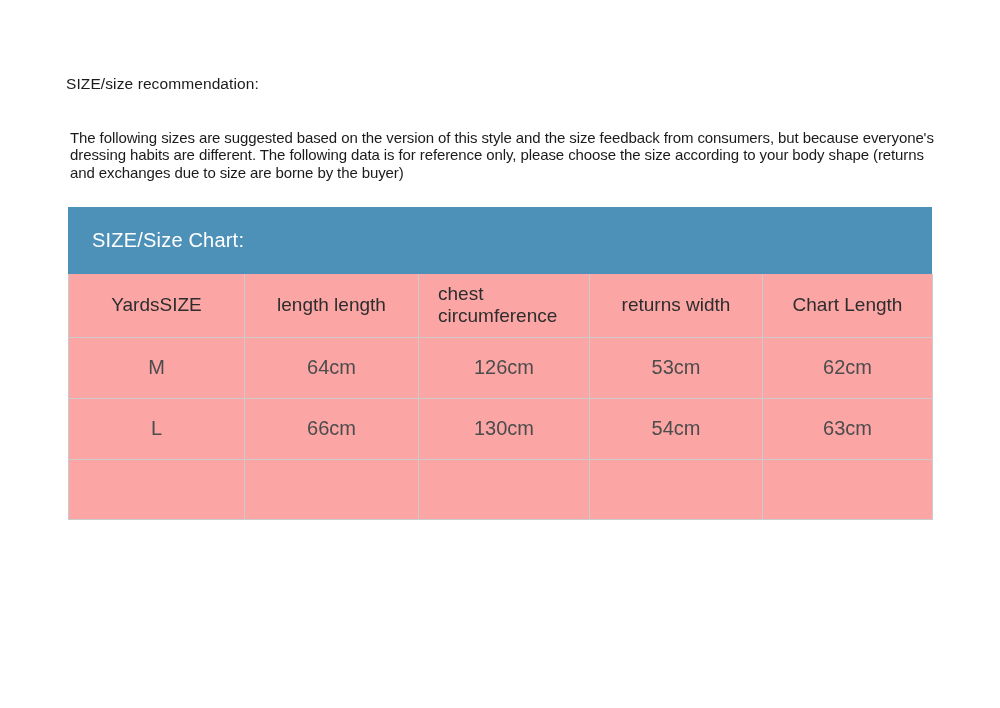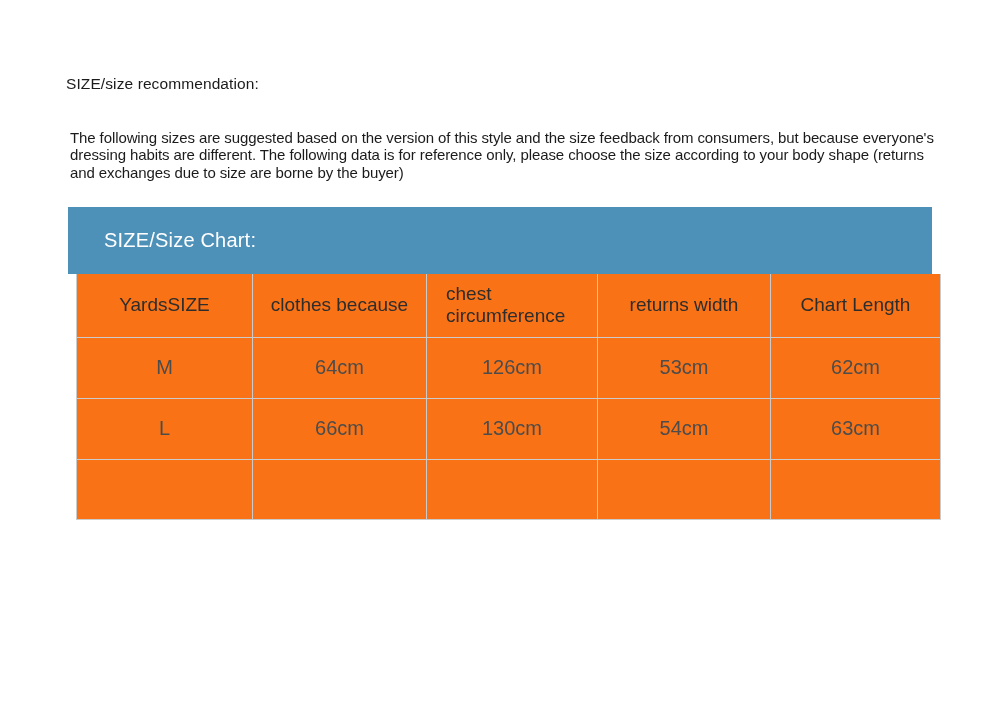--- a/index.html
+++ b/index.html
@@ -40,32 +40,32 @@
     position: absolute;
     left: 68px;
     top: 207px;
     width: 864px;
     height: 67px;
     box-sizing: border-box;
     background: #4E91B8;
     color: #ffffff;
     display: flex;
     align-items: center;
-    padding-left: 36px;
+    padding-left: 24px;
     font-size: 20px;
     letter-spacing: 0.2px;
   }
   table.size-table {
     position: absolute;
-    left: 76px;
+    left: 68px;
     top: 274px;
     width: 864px;
     border-collapse: collapse;
     table-layout: fixed;
-    background: #f97316;
+    background: #fca5a5;
   }
   .size-table th, .size-table td {
     border: 1px solid #cbcbcb;
     box-sizing: border-box;
     overflow: hidden;
   }
   .size-table thead th {
     border-top: none;
     height: 63px;
     font-size: 19px;
@@ -108,21 +108,21 @@
     <colgroup>
       <col style="width:176px">
       <col style="width:174px">
       <col style="width:171px">
       <col style="width:173px">
       <col style="width:170px">
     </colgroup>
     <thead>
       <tr>
         <th>YardsSIZE</th>
-        <th>clothes because</th>
+        <th>length length</th>
         <th class="align-left">chest circumference</th>
         <th>returns width</th>
         <th>Chart Length</th>
       </tr>
     </thead>
     <tbody>
       <tr>
         <td>M</td>
         <td>64cm</td>
         <td>126cm</td>

